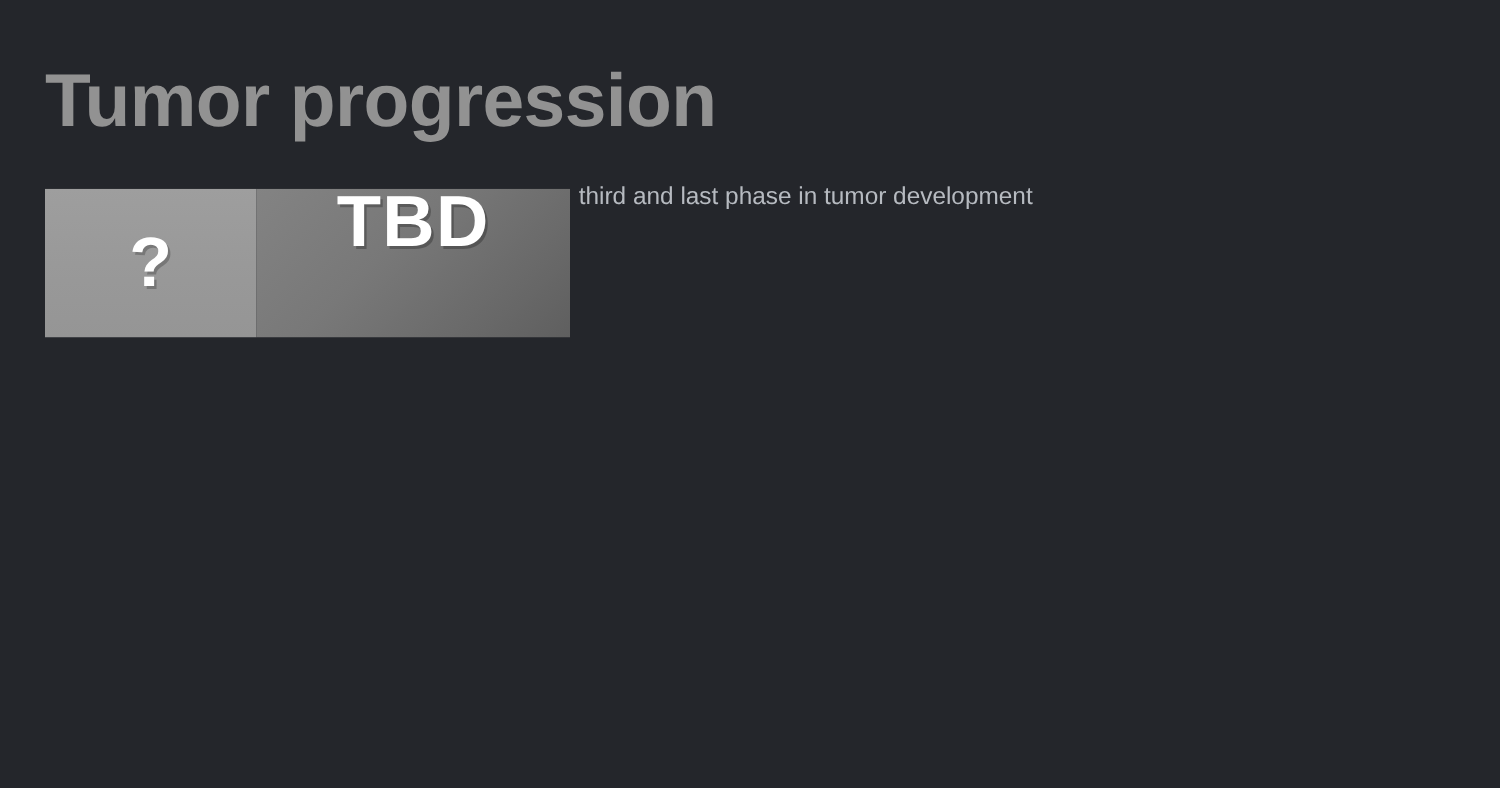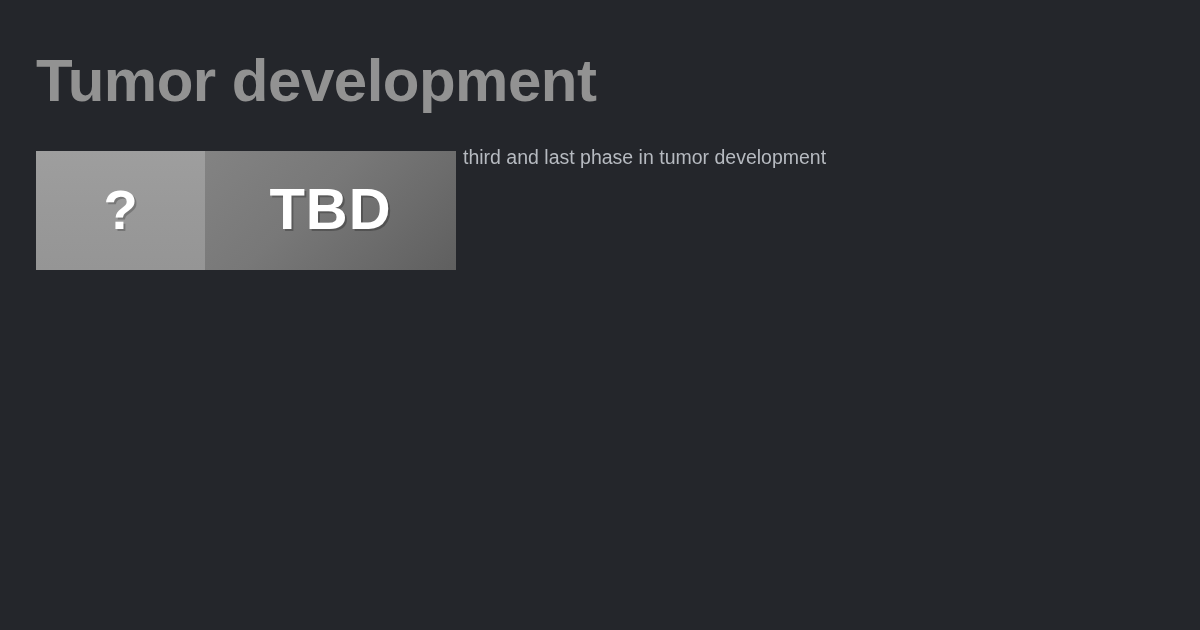--- a/index.html
+++ b/index.html
@@ -66,21 +66,21 @@
     align-items: center;
     justify-content: center;
     flex: none;
   }
 
   .badge-right {
     width: 251px;
     height: 119px;
     background: linear-gradient(135deg, #838383 0%, #787878 42%, #6a6a6a 75%, #5f5f5f 100%);
     display: flex;
-    align-items: center;
+    align-items: flex-start;
     justify-content: center;
     flex: none;
   }
 
   .badge-label-left {
     font-size: 56px;
     line-height: 56px;
     font-weight: bold;
     color: #ffffff;
     text-shadow: 2px 2px 0 rgba(1, 1, 1, 0.22);
@@ -109,21 +109,21 @@
     line-height: 30px;
     font-weight: normal;
     color: #b6bac0;
   }
 </style>
 </head>
 <body>
 
 <div class="card">
 
-  <h1 class="page-title">Tumor development</h1>
+  <h1 class="page-title">Tumor progression</h1>
 
   <div class="content-row">
 
     <div class="badge">
       <div class="badge-left">
         <span class="badge-label-left">?</span>
       </div>
       <div class="badge-right">
         <span class="badge-label-right">TBD</span>
       </div>

